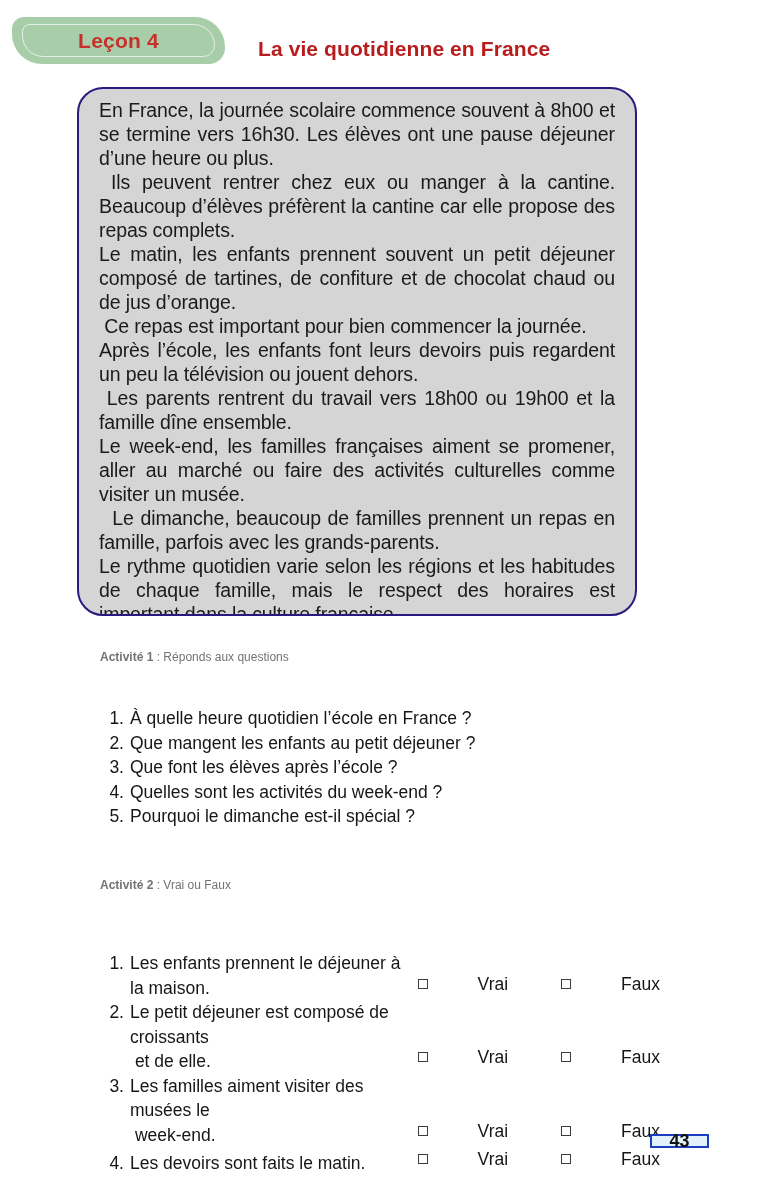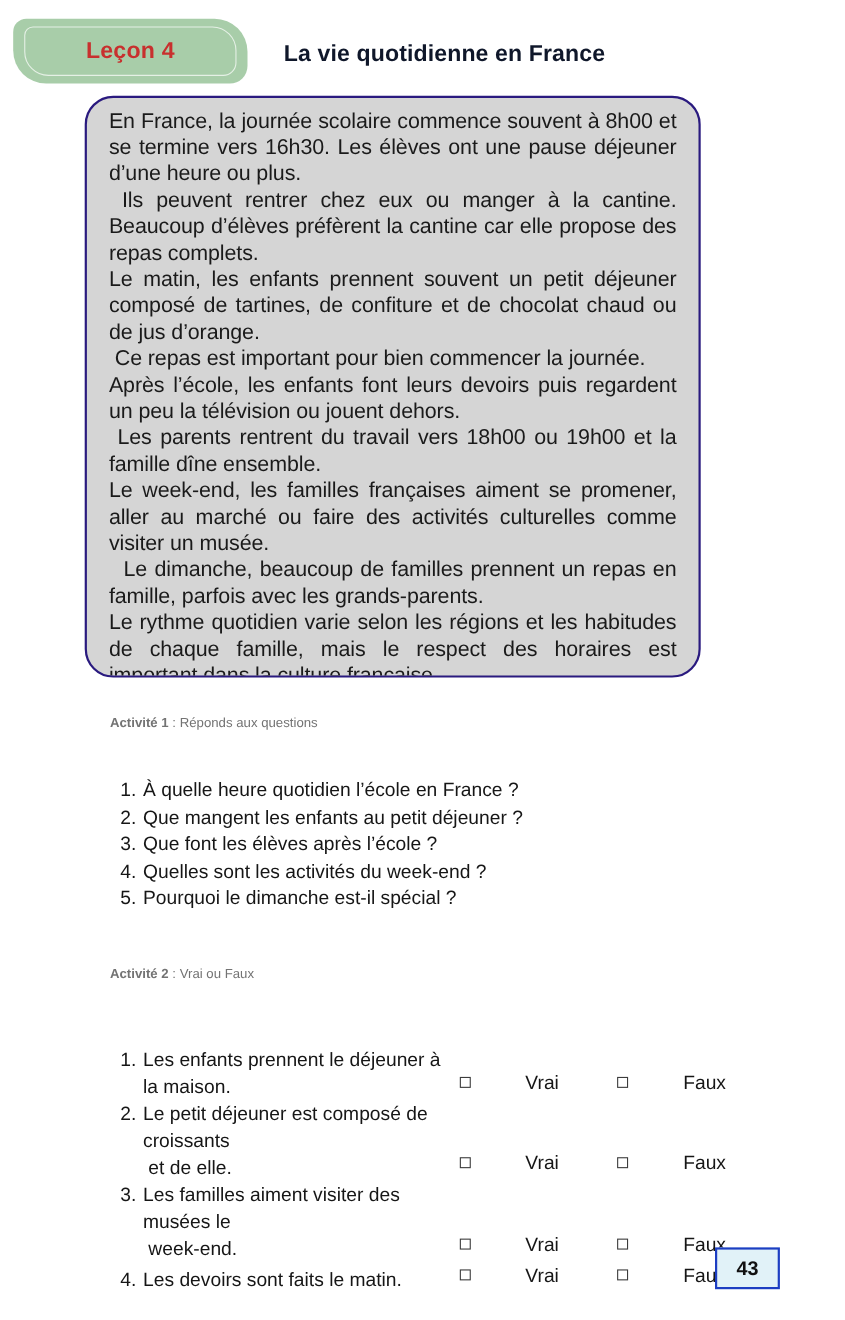--- a/index.html
+++ b/index.html
@@ -9,39 +9,39 @@
     background: #ffffff;
     font-family: "Liberation Sans", "DejaVu Sans", sans-serif;
     color: #161616;
     position: relative;
     overflow: hidden;
   }
 
   
   .lesson-badge {
     position: absolute; left: 12px; top: 17px;
-    width: 213px; height: 59px;
+    width: 213px; height: 47px;
     background: #a8cda9;
     border-radius: 12px 30px 16px 30px;
     display: flex; align-items: center; justify-content: center;
   }
   .lesson-badge::before {
     content: "";
     position: absolute; inset: 7px 10px;
     border: 1px solid rgba(255,255,255,0.7);
     border-radius: 8px 22px 12px 22px;
     pointer-events: none;
   }
   .lesson-badge-label {
     color: #c8302e; font-weight: bold; font-size: 21px; letter-spacing: 0.2px;
   }
 
   .page-title {
     position: absolute; left: 258px; top: 37px; margin: 0;
-    font-size: 21px; font-weight: bold; color: #0f172a; letter-spacing: 0.1px;
+    font-size: 21px; font-weight: bold; color: #b91c1c; letter-spacing: 0.1px;
   }
 
   
   .reading-box {
     position: absolute; left: 77px; top: 87px;
     width: 560px; height: 529px;
     background: #d5d5d5;
     border: 2px solid #2a1a7f;
     border-radius: 26px;
     padding: 9px 20px;
@@ -97,21 +97,21 @@
     border: 1.5px solid #3c3c3c;
     display: inline-block;
     background: transparent;
   }
   .cb-label { margin-left: 5px; }
   .cb.second { margin-left: 8px; }
 
   
   .page-number-box {
     position: absolute; left: 650px; top: 1134px;
-    width: 59px; height: 38px;
+    width: 59px; height: 14px;
     background: #e1f2f8;
     border: 2px solid #1c3ec2;
     display: flex; align-items: center; justify-content: center;
   }
   .page-number-box span { font-weight: bold; font-size: 18px; color: #111; }
 </style>
 </head>
 <body>
 
 <div>

